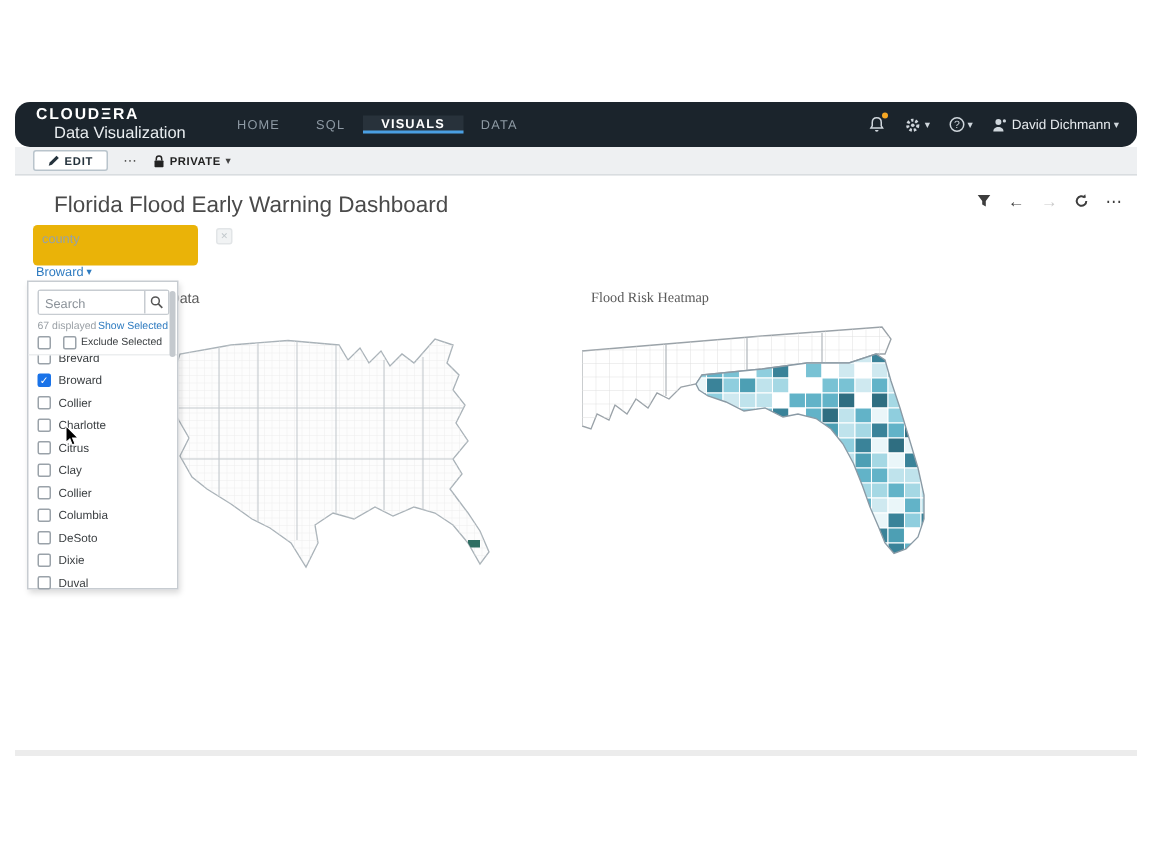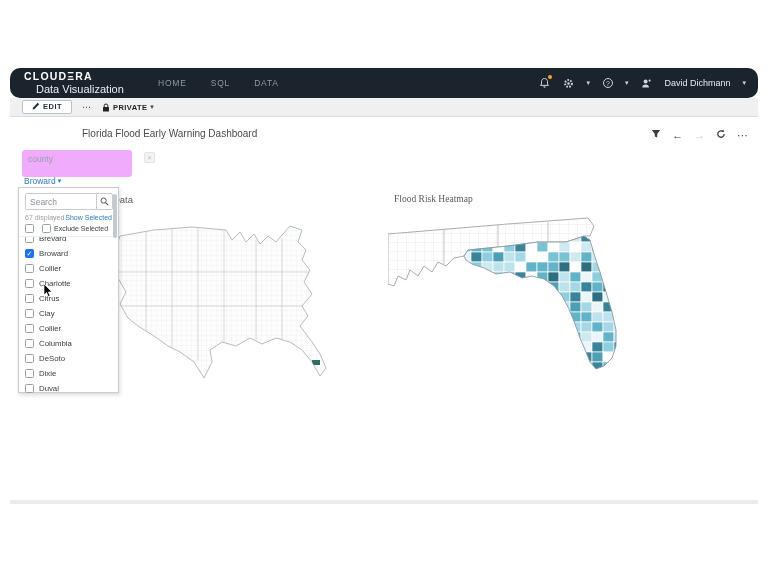--- a/index.html
+++ b/index.html
@@ -12,47 +12,47 @@
   .navbar { position:absolute; left:0; top:0; width:100%; height:30px;
     background:#1b242c; display:flex; align-items:stretch;border-radius:10px; }
   .brand { padding:3px 0 0 14px; line-height:1.1; width:118px; }
   .brand .b1 { color:#fff; font-size:10.5px; font-weight:bold; letter-spacing:1.2px; }
   .brand .b2 { color:#e9edf0; font-size:11px;padding-left:12px; }
   .tabs { display:flex; align-items:center; margin-left:18px; }
   .tab { display:flex; align-items:center; padding:0 12px; font-size:8.5px;
     letter-spacing:0.8px; color:#8e9aa4; cursor:pointer; }
   .tab.active { background:#28323b; color:#ffffff; border-bottom:2px solid #4a9fe3; font-weight:bold; }
   .nav-right { margin-left:auto; display:flex; align-items:center; gap:13px; padding-right:12px; color:#cfd6dc; }
-  .nav-ic { position:relative; display:flex; align-items:center; gap:12px; font-size:9px; color:#cfd6dc; cursor:pointer; }
+  .nav-ic { position:relative; display:flex; align-items:center; gap:2px; font-size:9px; color:#cfd6dc; cursor:pointer; }
   .badge { position:absolute; right:-2px; top:-2px; width:4px; height:4px; border-radius:50%; background:#f5a623; }
   .help-circle { width:10px; height:10px; border:1px solid #cfd6dc; border-radius:50%;
     font-size:7px; display:flex; align-items:center; justify-content:center; }
   .caret { font-size:7px; color:#cfd6dc; }
   .user-name { font-size:9px; color:#e6eaee; }
 
   
   .toolbar { position:absolute; left:0; top:30px; width:100%; height:19px;
     background:#eef0f2; border-bottom:1px solid #d9dde0; display:flex; align-items:center; gap:10px; padding-left:12px; }
-  .edit-btn { display:flex; gap:3px; background:#fff;
+  .edit-btn { display:flex; align-items:center; gap:3px; background:#fff;
     border:1px solid #b9c4cc; border-radius:2px; padding:1px 9px; height:14px;
     font-size:7.5px; font-weight:bold; color:#24323c; letter-spacing:0.5px; cursor:pointer; }
   .more-dots { font-size:9px; color:#555; cursor:pointer; letter-spacing:1px; }
   .private { display:flex; align-items:center; gap:3px; font-size:7.5px; font-weight:bold;
     color:#222; letter-spacing:0.4px; cursor:pointer; }
   .private .caret { color:#444; }
 
   
-  .dash-title { position:absolute; left:26px; top:60px; font-size:10px; color:#4a4a4a; font-weight:normal;margin-left:46px; }
+  .dash-title { position:absolute; left:26px; top:60px; font-size:15px; color:#4a4a4a; font-weight:normal; }
   .dash-actions { position:absolute; right:10px; top:61px; display:flex; align-items:center; gap:11px; }
   .act { font-size:11px; color:#3d3d3d; cursor:pointer; line-height:1; }
   .act.disabled { color:#cccccc; }
 
   
   .county-field { position:absolute; left:12px; top:82px; width:110px; height:27px;
-    background:#f0abfc; border:none; border-radius:3px; font-size:8.5px; color:#55626c;
+    background:#eab308; border:none; border-radius:3px; font-size:8.5px; color:#55626c;
     padding:4px 6px 14px 6px; z-index:6; }
   .county-field::placeholder { color:#93a1ac; }
   .widget-icon { position:absolute; left:134px; top:84px; width:11px; height:11px;
     background:#f1f3f4; border:1px solid #e2e5e7; border-radius:2px; z-index:6;
     font-size:6px; color:#c2c8cc; display:flex; align-items:center; justify-content:center; }
   .filter-value { position:absolute; left:14px; top:108px; font-size:8.5px; color:#2e7bc0;
     z-index:7; cursor:pointer; display:flex; gap:2px; align-items:center; }
   .filter-value .caret { color:#2e7bc0; font-size:7px; }
 
   .filter-panel { position:absolute; left:8px; top:119px; width:101px; height:206px;
@@ -94,20 +94,21 @@
 <div class="app">
 
   <header class="navbar">
     <div class="brand">
       <div class="b1">CLOUDΞRA</div>
       <div class="b2">Data Visualization</div>
     </div>
     <nav class="tabs" id="navTabs">
         <a class="tab">HOME</a>
         <a class="tab">SQL</a>
+        <a class="tab active">VISUALS</a>
         <a class="tab">DATA</a>
       </nav>
     <div class="nav-right">
       <span class="nav-ic">
         <svg width="11" height="12" viewBox="0 0 11 12">
             <path d="M5.5 1.5c-2 0-3 1.5-3 3.2v2.2L1.6 8.4h7.8L8.5 6.9V4.7c0-1.7-1-3.2-3-3.2z" fill="none" stroke="#cfd6dc" stroke-width="1"></path>
             <path d="M4.3 9.6a1.2 1.2 0 0 0 2.4 0z" fill="#cfd6dc"></path>
           </svg>
         <span class="badge"></span>
       </span>

